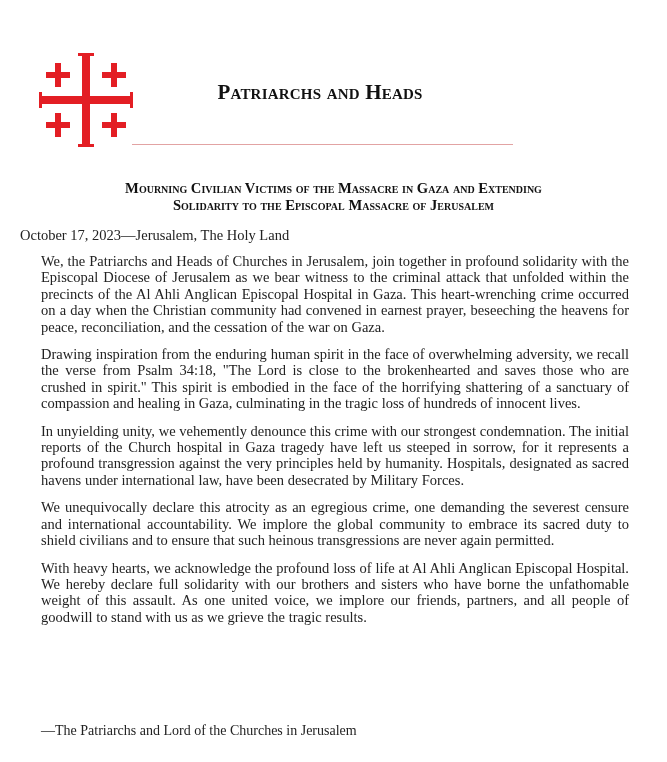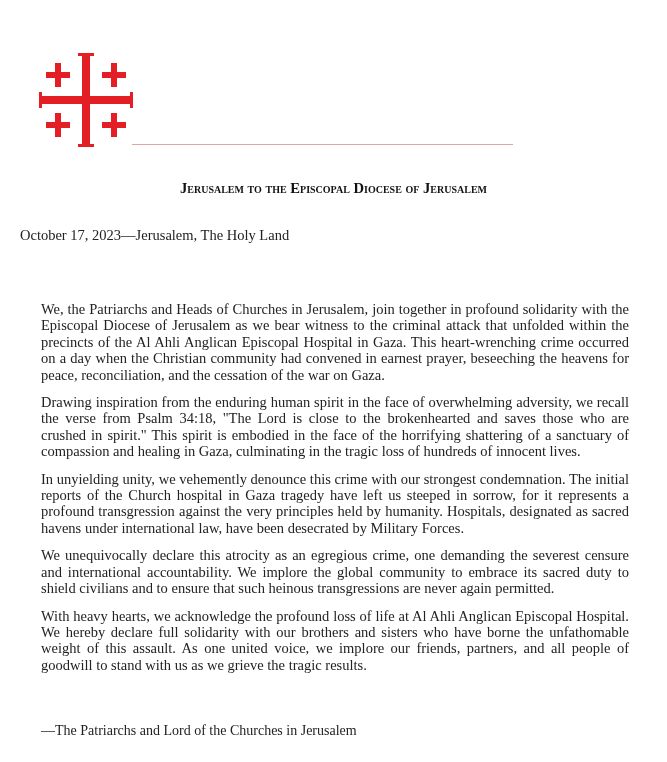--- a/index.html
+++ b/index.html
@@ -74,21 +74,20 @@
       color: #222;
     }
     .doc-body {
       position: absolute;
       left: 41px;
       top: 253px;
       width: 588px;
       font-size: 14.5px;
       line-height: 16.4px;
       color: #222;
-      margin-top: 48px;
     }
     .doc-body p {
       margin: 0 0 11px 0;
       text-align: justify;
     }
     .signature {
       position: absolute;
       left: 41px;
       top: 723px;
       font-size: 14px;
@@ -118,26 +117,28 @@
       <rect x="64" y="20" width="24" height="6"></rect>
 
       <rect x="17" y="61" width="6" height="24"></rect>
       <rect x="8" y="70" width="24" height="6"></rect>
 
       <rect x="73" y="61" width="6" height="24"></rect>
       <rect x="64" y="70" width="24" height="6"></rect>
     </g>
   </svg>
   <div class="org-name">
+    <div>Patriarchs and Heads</div>
   </div>
   <div class="org-rule"></div>
 </div>
 
 <div class="doc-title">
-  <div>Jerusalem to the Episcopal Diocese of Jerusalem</div>
+  <div>Mourning Civilian Victims of the Massacre in Gaza and Extending</div>
+  <div>Solidarity to the Episcopal Massacre of Jerusalem</div>
 </div>
 
 <div class="doc-dateline">October 17, 2023—Jerusalem, The Holy Land</div>
 
 <div class="doc-body">
   <p>We, the Patriarchs and Heads of Churches in Jerusalem, join together in profound solidarity with the Episcopal Diocese of Jerusalem as we bear witness to the criminal attack that unfolded within the precincts of the Al Ahli Anglican Episcopal Hospital in Gaza. This heart-wrenching crime occurred on a day when the Christian community had convened in earnest prayer, beseeching the heavens for peace, reconciliation, and the cessation of the war on Gaza.</p>
   <p>Drawing inspiration from the enduring human spirit in the face of overwhelming adversity, we recall the verse from Psalm 34:18, "The Lord is close to the brokenhearted and saves those who are crushed in spirit." This spirit is embodied in the face of the horrifying shattering of a sanctuary of compassion and healing in Gaza, culminating in the tragic loss of hundreds of innocent lives.</p>
   <p>In unyielding unity, we vehemently denounce this crime with our strongest condemnation. The initial reports of the Church hospital in Gaza tragedy have left us steeped in sorrow, for it represents a profound transgression against the very principles held by humanity. Hospitals, designated as sacred havens under international law, have been desecrated by Military Forces.</p>
   <p>We unequivocally declare this atrocity as an egregious crime, one demanding the severest censure and international accountability. We implore the global community to embrace its sacred duty to shield civilians and to ensure that such heinous transgressions are never again permitted.</p>
   <p>With heavy hearts, we acknowledge the profound loss of life at Al Ahli Anglican Episcopal Hospital. We hereby declare full solidarity with our brothers and sisters who have borne the unfathomable weight of this assault. As one united voice, we implore our friends, partners, and all people of goodwill to stand with us as we grieve the tragic results.</p>

